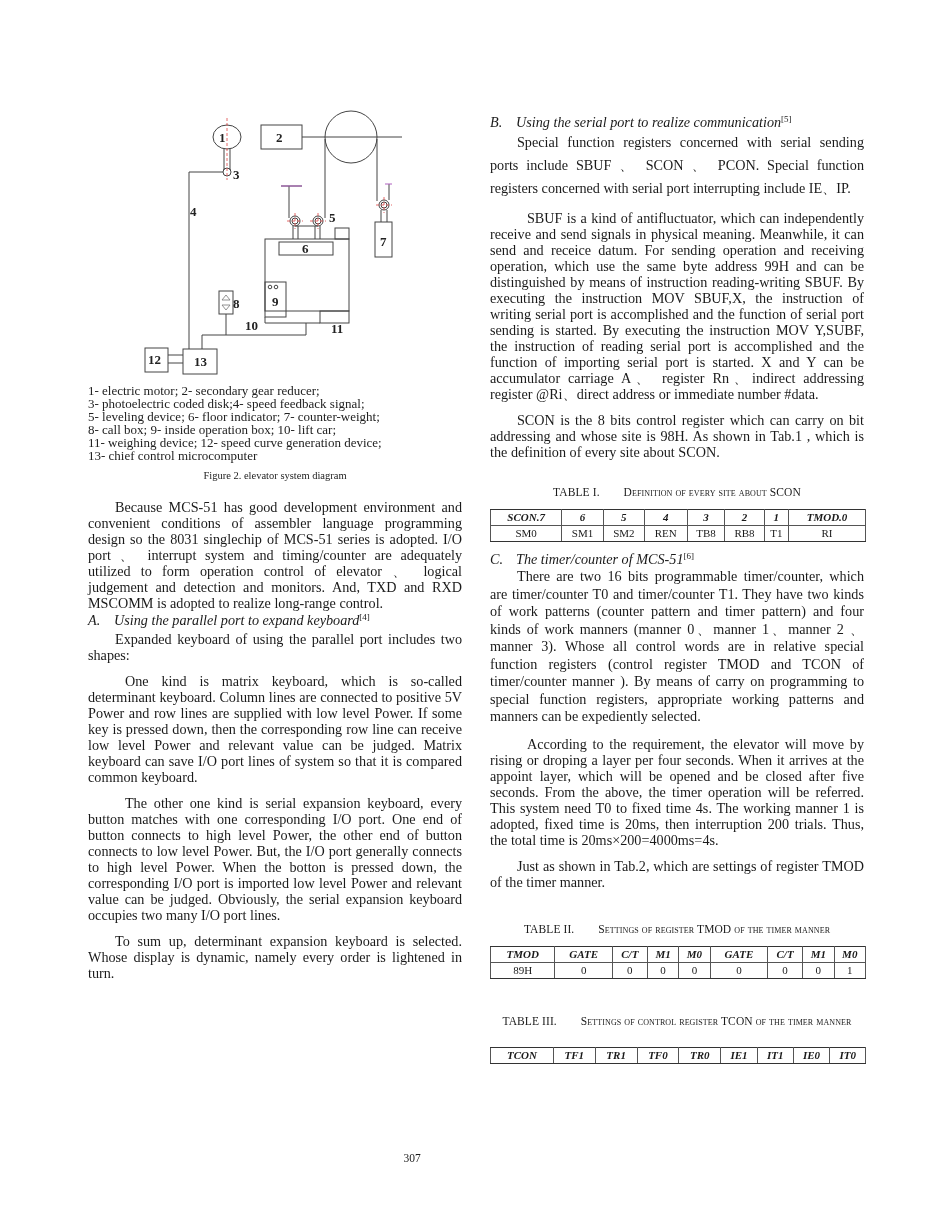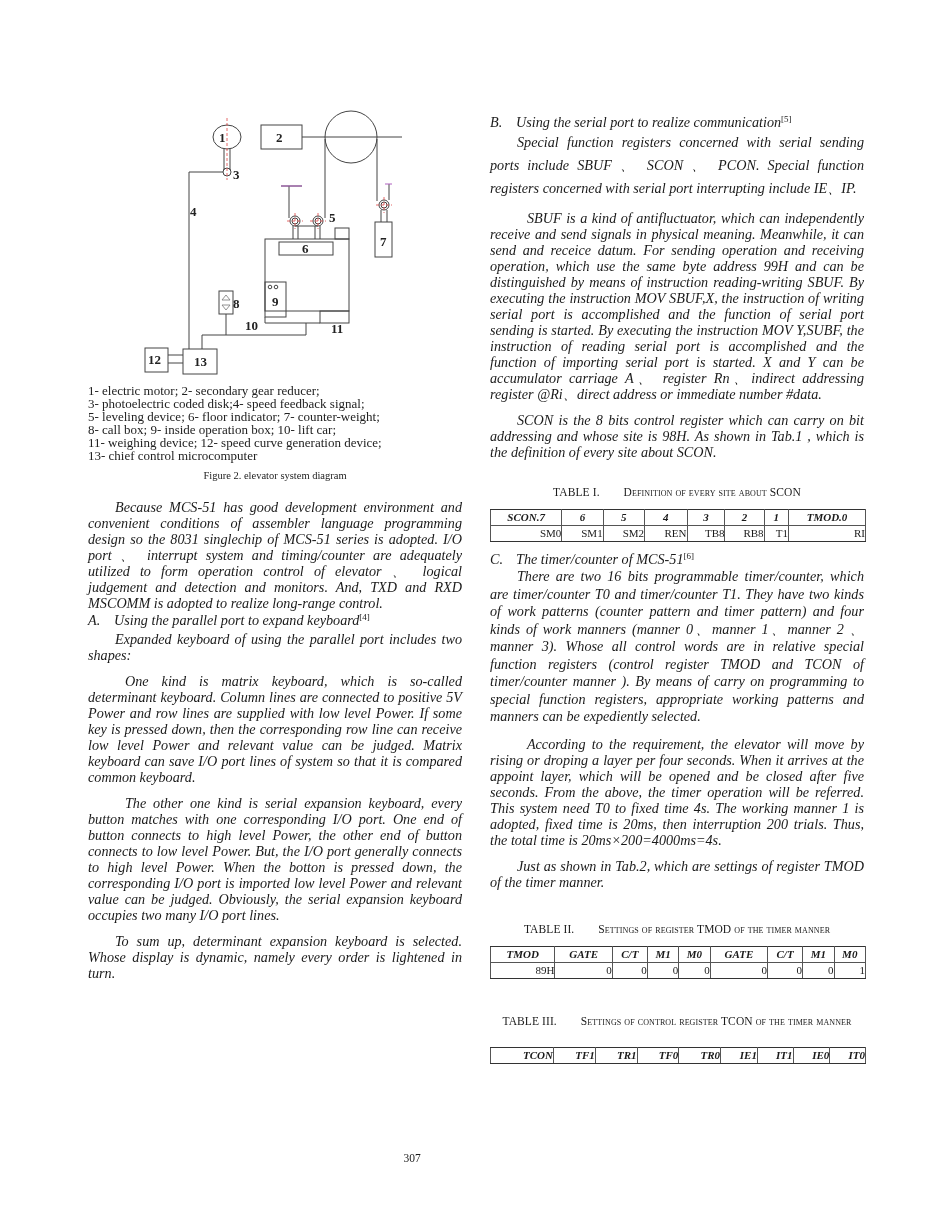--- a/index.html
+++ b/index.html
@@ -6,36 +6,36 @@
   body { width: 952px; height: 1232px; position: relative; overflow: hidden;
          font-family: "Liberation Serif", "DejaVu Serif", serif; color: #1a1a1a; }
   .page { position: absolute; left: 0; top: 0; width: 952px; height: 1232px; }
   .col { position: absolute; }
   .col-left { left: 88px; top: 110px; width: 374px; }
   .col-right { left: 490px; top: 113px; width: 374px; }
   .figure { position: relative; width: 374px; height: 270px; }
   .figure svg { position: absolute; left: 0; top: 0; }
   .fig-legend { font-size: 13px; line-height: 13px; text-align: left; margin-top: 4px; color: #222; }
   .fig-caption { font-size: 10.5px; text-align: center; margin-top: 8px; color: #222; }
-  p { margin: 0; font-size: 14.2px; line-height: 16px; text-align: justify; font-style: italic; }
+  p { margin: 0; font-size: 14.2px; line-height: 16px; text-align: justify; }
   .indent { text-indent: 1.9em; }
   .indent-big { text-indent: 2.6em; }
   .gap-m { margin-top: 10px; }
   .gap-l { margin-top: 16px; }
   .loose { line-height: 24px; }
   .heading { font-style: italic; font-size: 14.2px; line-height: 18px; margin: 0; }
   .heading .num { display: inline-block; width: 26px; }
   sup { font-size: 9px; line-height: 0; vertical-align: 5px; font-style: normal; }
   .table-caption { font-size: 11.5px; text-align: center; margin-top: 0; letter-spacing: 0.1px; }
   .table-caption .tnum { margin-right: 24px; }
   .sc { font-variant: small-caps; }
   table.reg { border-collapse: collapse; width: 376px; margin-top: 11px; font-size: 11px; border-radius: 15px; }
   table.reg td { border: 1px solid #555; text-align: center; padding: 0; height: 15px; line-height: 15px; }
   table.reg tr.hdr td { font-weight: bold; font-style: italic; border-top: 1.5px solid #333; }
-  table.reg tr.last td { border-bottom: 1.5px solid #333; text-align: right; }
+  table.reg tr.last td { border-bottom: 1.5px solid #333; }
   .page-number { position: absolute; left: 0; width: 824px; top: 1152px; text-align: center; font-size: 11.5px; }
 </style>
 </head>
 <body>
 
 <div class="page">
 
   <div class="col col-left">
 
     <div class="figure">

